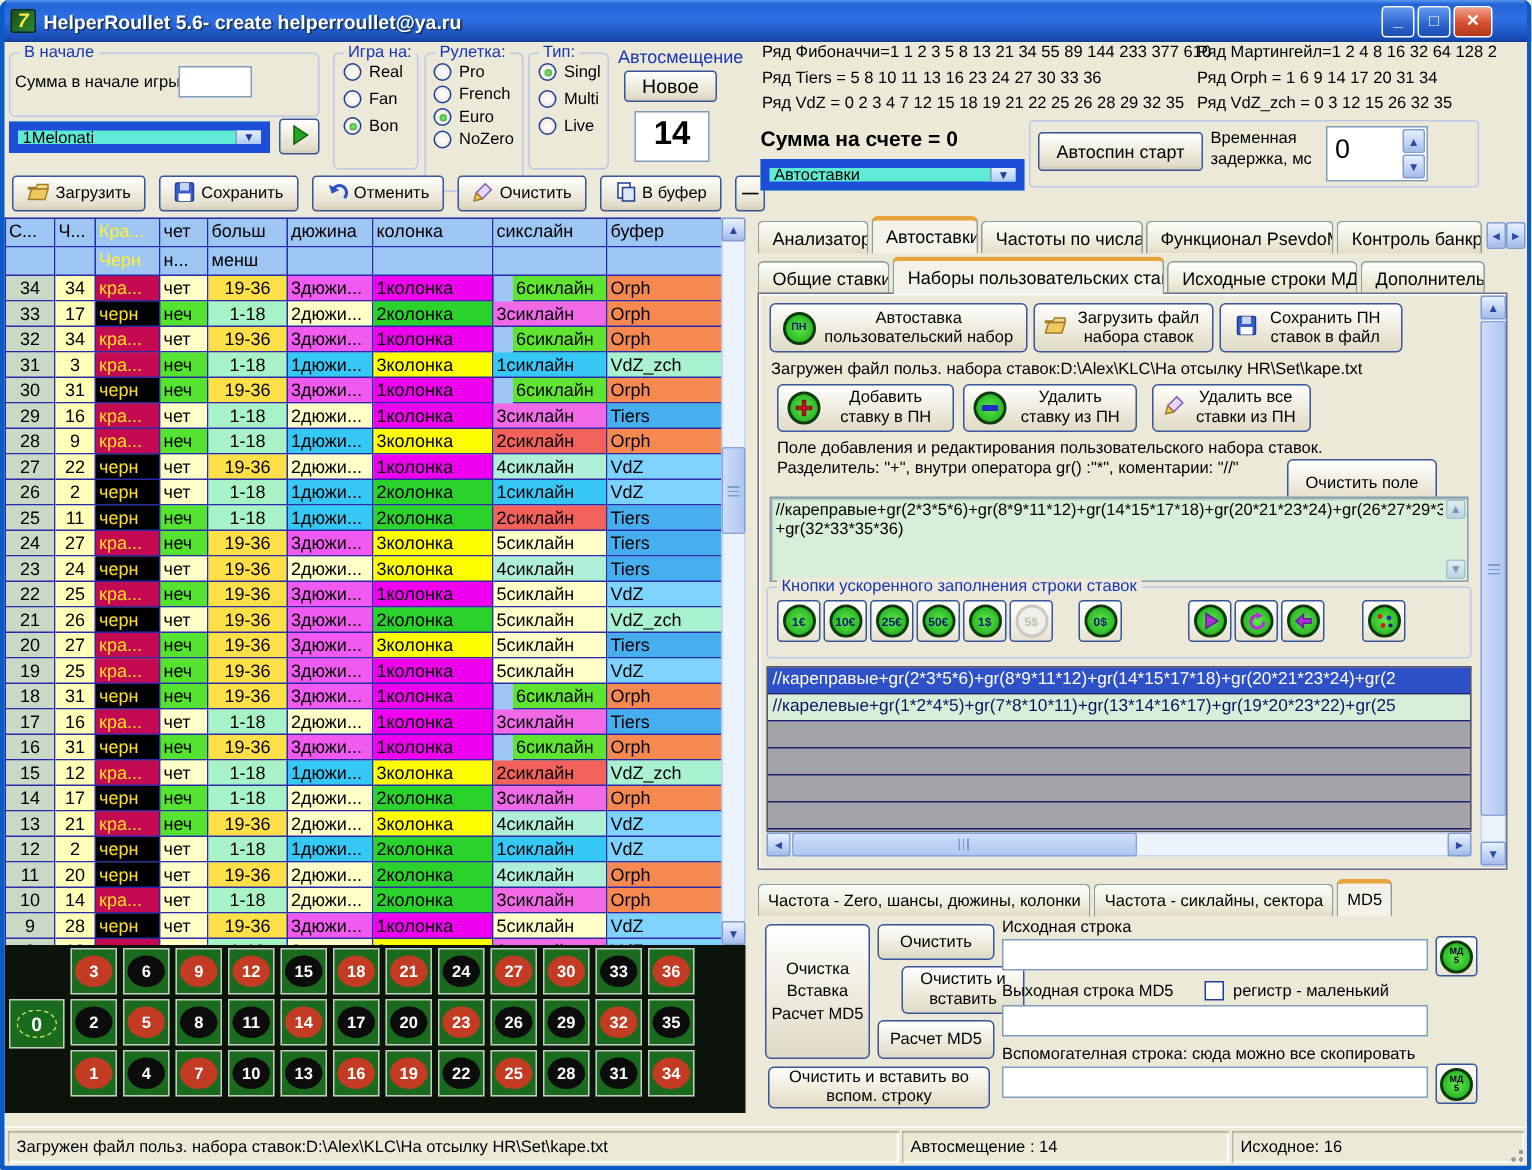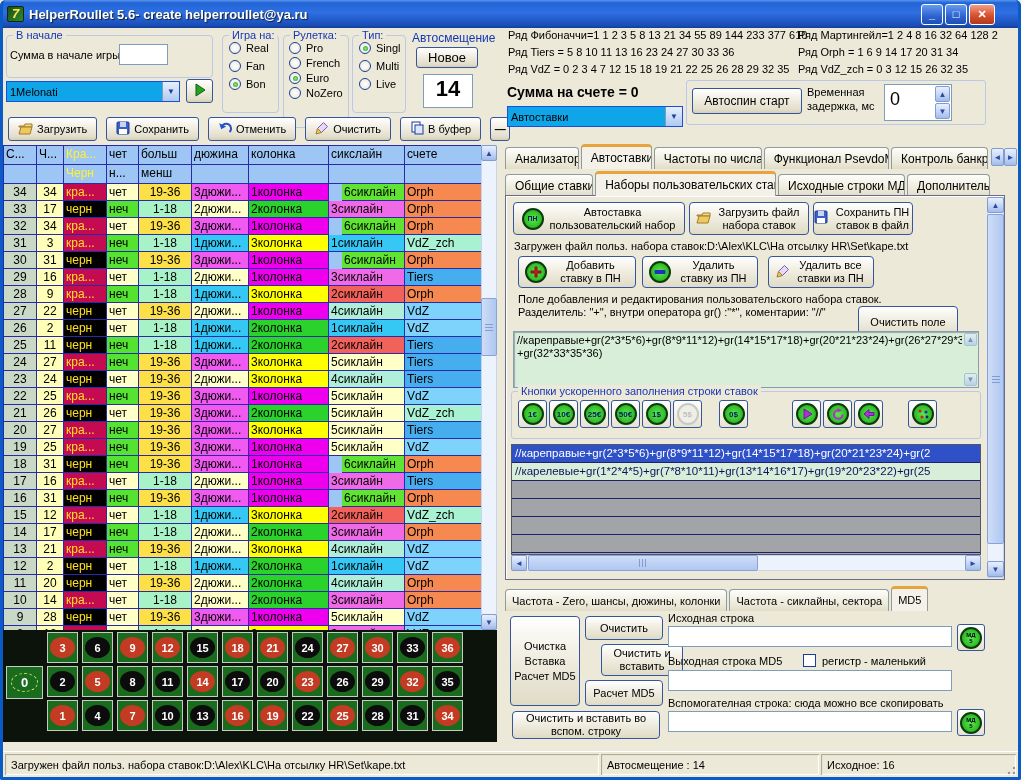--- a/index.html
+++ b/index.html
@@ -25,21 +25,21 @@
     border-radius:3px; font-size:11px; color:#000; display:flex; align-items:center; justify-content:center;
     gap:4px; text-align:center; line-height:12px; }
   .groupbox { position:absolute; border:1px solid #BDC7E6; border-radius:4px; }
   .grouptitle { position:absolute; top:-7px; left:6px; background:#ECE9D8; padding:0 3px; color:#1636B4; font-size:11px; }
   .radio-row { display:flex; align-items:center; gap:5px; margin:6px 0 0 6px; }
   .radio { width:12px; height:12px; border:1px solid #1C3E94; border-radius:50%; background:radial-gradient(#fff,#E8E4D8); position:relative; }
   .radio.sel::after { content:""; position:absolute; left:3px; top:3px; width:5px; height:5px; border-radius:50%;
     background:radial-gradient(#8FE87A,#1F9E1F); }
   .radio-label { font-size:11px; }
   .tinput { background:#fff; border:1px solid #7F9DB9; font-size:12px; padding:1px 3px; }
-  .combo { position:absolute; background:#0ea5e9; border:1px solid #1d4ed8; font-size:11px; display:flex; align-items:center; }
+  .combo { position:absolute; background:#5eead4; border:6px solid #1d4ed8; font-size:11px; display:flex; align-items:center; }
   .combo .cv { flex:1; padding-left:3px; overflow:hidden; white-space:nowrap; }
   .combo .cb { width:17px; align-self:stretch; border-left:1px solid #7F9DB9;
     background:linear-gradient(#E6F0FE,#AFC9F2); color:#1D3D94; font-size:8px; display:flex; align-items:center; justify-content:center; }
   .chk { width:13px; height:13px; background:#fff; border:1px solid #1C3E94; display:inline-block; }
 
   
   .sb-track { position:absolute; background:#EDF3FD; border:1px solid #C8D4EE; }
   .sb-btn { position:absolute; background:linear-gradient(#E8F0FE,#B9CDF2 70%,#A4BBEA); border:1px solid #7F9DD0;
     border-radius:2px; color:#2A4AA4; font-size:8px; display:flex; align-items:center; justify-content:center; }
   .sb-thumb { position:absolute; background:linear-gradient(90deg,#CFDDF8,#AFC7F0); border:1px solid #86A3DC; border-radius:2px; }
@@ -277,21 +277,21 @@
 
 <div id="table">
     <div class="hc">С...</div>
     <div class="hc">Ч...</div>
     <div class="hc hy">Кра...</div>
     <div class="hc">чет</div>
     <div class="hc">больш</div>
     <div class="hc">дюжина</div>
     <div class="hc">колонка</div>
     <div class="hc">сикслайн</div>
-    <div class="hc">счете</div>
+    <div class="hc">буфер</div>
     <div class="hc"></div>
     <div class="hc"></div>
     <div class="hc hy">Черн</div>
     <div class="hc">н...</div>
     <div class="hc">менш</div>
     <div class="hc"></div>
     <div class="hc"></div>
     <div class="hc"></div>
     <div class="hc"></div>
     <div class="c-spin ctr">34</div>
@@ -710,21 +710,21 @@
     <span class="chipc" style="font-size:7px">ПН</span>
     <span style="width:128px">Автоставка пользовательский набор</span>
   </div>
   <div class="pbtn" style="left:183px;top:6px;width:120px;height:33px">
     <span><svg width="15" height="13" viewBox="0 0 15 13">
           <path d="M1 4 h5 l1 -2 h7 v3 H1 Z" fill="#F6D98A" stroke="#A07C28"></path>
           <path d="M1 12 L3 5 H14 L12 12 Z" fill="#EFC95C" stroke="#A07C28"></path>
         </svg></span>
     <span style="width:86px">Загрузить файл набора ставок</span>
   </div>
-  <div class="pbtn" style="left:307px;top:6px;width:100px;height:33px">
+  <div class="pbtn" style="left:307px;top:6px;width:122px;height:33px">
     <span><svg width="14" height="14">
           <rect x="1" y="1" width="12" height="12" rx="1" fill="#3A5FCD" stroke="#1D3D94"></rect>
           <rect x="4" y="1" width="6" height="5" fill="#C8D4F0"></rect>
           <rect x="3" y="8" width="8" height="5" fill="#FFF"></rect>
         </svg></span>
     <span style="width:82px">Сохранить ПН ставок в файл</span>
   </div>
   <div style="position:absolute;left:8px;top:44px;font-size:11px;white-space:nowrap">Загружен файл польз. набора ставок:D:\Alex\KLC\На отсылку HR\Set\kape.txt</div>
 
   <div class="pbtn" style="left:12px;top:60px;width:118px;height:32px">

